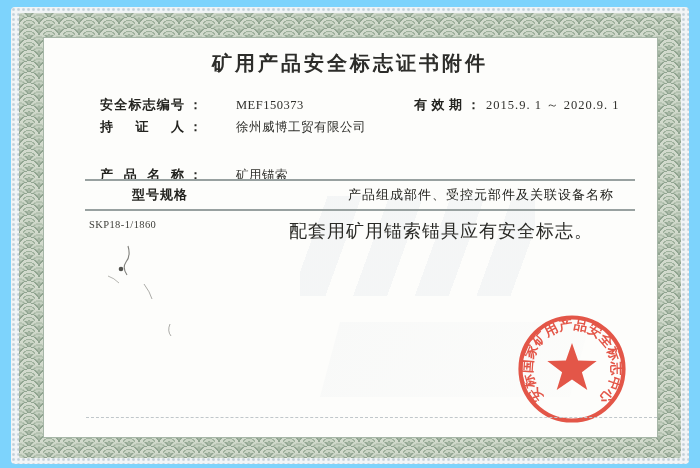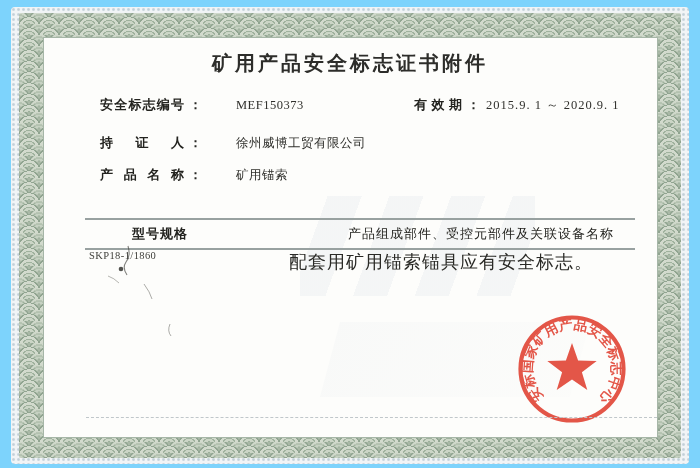--- a/index.html
+++ b/index.html
@@ -32,26 +32,26 @@
 
   .frow{position:absolute;left:100px;font-size:13px;white-space:nowrap;}
   .flabel{display:inline-block;width:84px;font-weight:700;text-align:justify;text-align-last:justify;color:#23231f;}
   .fcolon{display:inline-block;margin:0 6px 0 5px;font-weight:700;}
   .fvalue{font-size:12.5px;letter-spacing:.5px;color:#30302c;margin-left:28px;}
 
   .validity{position:absolute;left:414px;top:96px;font-size:13px;white-space:nowrap;}
   .vlabel{display:inline-block;width:48px;font-weight:700;text-align:justify;text-align-last:justify;color:#23231f;}
   .vvalue{font-size:12.5px;letter-spacing:1px;color:#30302c;}
 
-  .spec-table{position:absolute;left:85px;top:179px;width:550px;margin-top:39px;}
+  .spec-table{position:absolute;left:85px;top:179px;width:550px;}
   .thead{display:flex;align-items:center;height:28px;
     border-top:2px solid #98a1a0;border-bottom:2px solid #98a1a0;}
   .th1{width:150px;text-align:center;font-weight:700;font-size:13px;letter-spacing:1px;color:#23231f;}
   .th2{flex:1;text-align:center;padding-left:92px;font-weight:400;font-size:13px;letter-spacing:1px;color:#23231f;}
-  .trow{display:flex;padding-top:0;}
+  .trow{display:flex;padding-top:8px;}
   .td1{width:150px;padding-left:4px;font-size:10.5px;letter-spacing:.4px;color:#3e3e39;}
   .td2{flex:1;padding-left:50px;font-size:18px;letter-spacing:1px;color:#2a2a26;}
 
   .dashline{position:absolute;left:86px;top:417px;width:571px;border-top:1px dashed #c0c7ca;}
   .issue-date{position:absolute;right:45px;top:422px;font-size:12.5px;letter-spacing:1px;color:#3a3a35;}
 
   .seal{position:absolute;left:500px;top:297px;width:144px;height:144px;opacity:.93;}
   .seal text{font-family:"Liberation Serif","DejaVu Serif",serif;font-weight:700;}
 
   .wm{position:absolute;pointer-events:none;}
@@ -73,21 +73,21 @@
   <div class="content">
 
     <div class="wm wm1"></div>
     <div class="wm wm2"></div>
 
     <div class="title">矿用产品安全标志证书附件</div>
 
     <div class="frow" style="top:96px">
       <span class="flabel">安全标志编号</span><span class="fcolon">：</span><span class="fvalue">MEF150373</span>
     </div>
-    <div class="frow" style="top:134px">
+    <div class="frow" style="top:118px">
       <span class="flabel">持证人</span><span class="fcolon">：</span><span class="fvalue">徐州威博工贸有限公司</span>
     </div>
     <div class="frow" style="top:166px">
       <span class="flabel">产品名称</span><span class="fcolon">：</span><span class="fvalue">矿用锚索</span>
     </div>
 
     <div class="validity">
       <span class="vlabel">有效期</span><span class="fcolon">：</span><span class="vvalue">2015.9. 1 ～ 2020.9. 1</span>
     </div>
 

